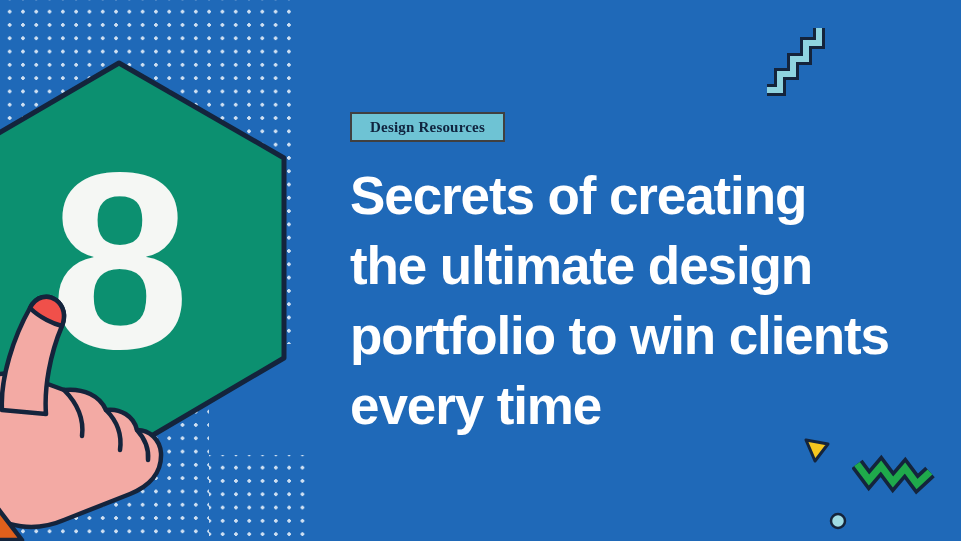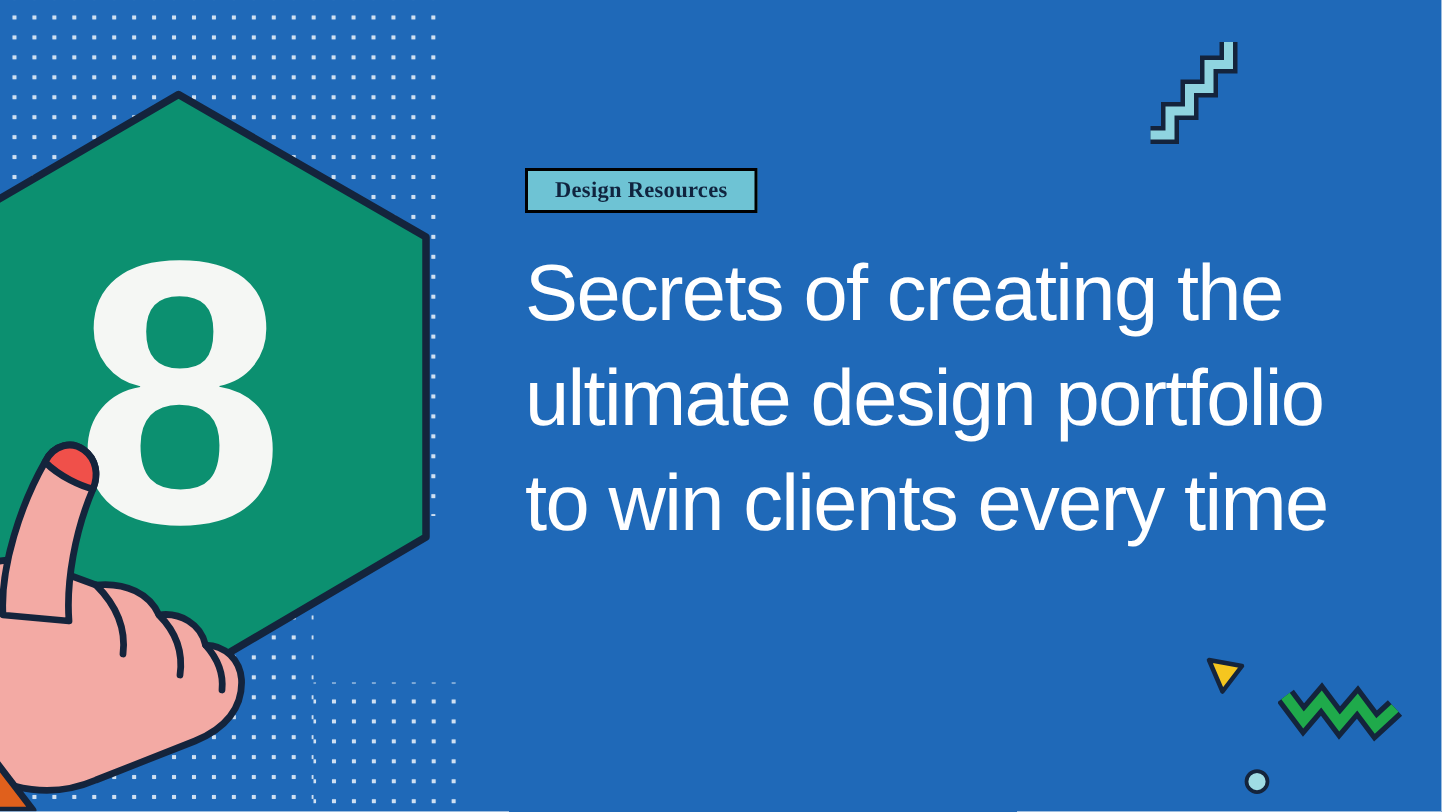--- a/index.html
+++ b/index.html
@@ -50,40 +50,40 @@
   #content {
     position: absolute;
     left: 350px;
     top: 112px;
     width: 560px;
   }
 
   #badge {
     display: inline-block;
     background: #6ec3d4;
-    border: 2px solid #000000;
+    border: 2px solid #404040;
     padding: 4px 18px 5px 18px;
     box-sizing: border-box;
     height: 30px;
   }
   #badge-label {
     font-family: "Liberation Serif", serif;
     font-weight: bold;
     font-size: 15px;
     letter-spacing: 0.2px;
     color: #10243f;
     line-height: 19px;
     white-space: nowrap;
   }
 
   #headline {
     margin-top: 19px;
     color: #ffffff;
     font-family: "Liberation Sans", sans-serif;
-    font-weight: normal;
+    font-weight: bold;
     font-size: 53px;
     line-height: 70px;
     letter-spacing: -1.1px;
     width: 545px;
   }
 
   
   .deco { position: absolute; }
   #zigzag-teal { left: 762px; top: 22px; }
   #zigzag-green { left: 852px; top: 450px; }

